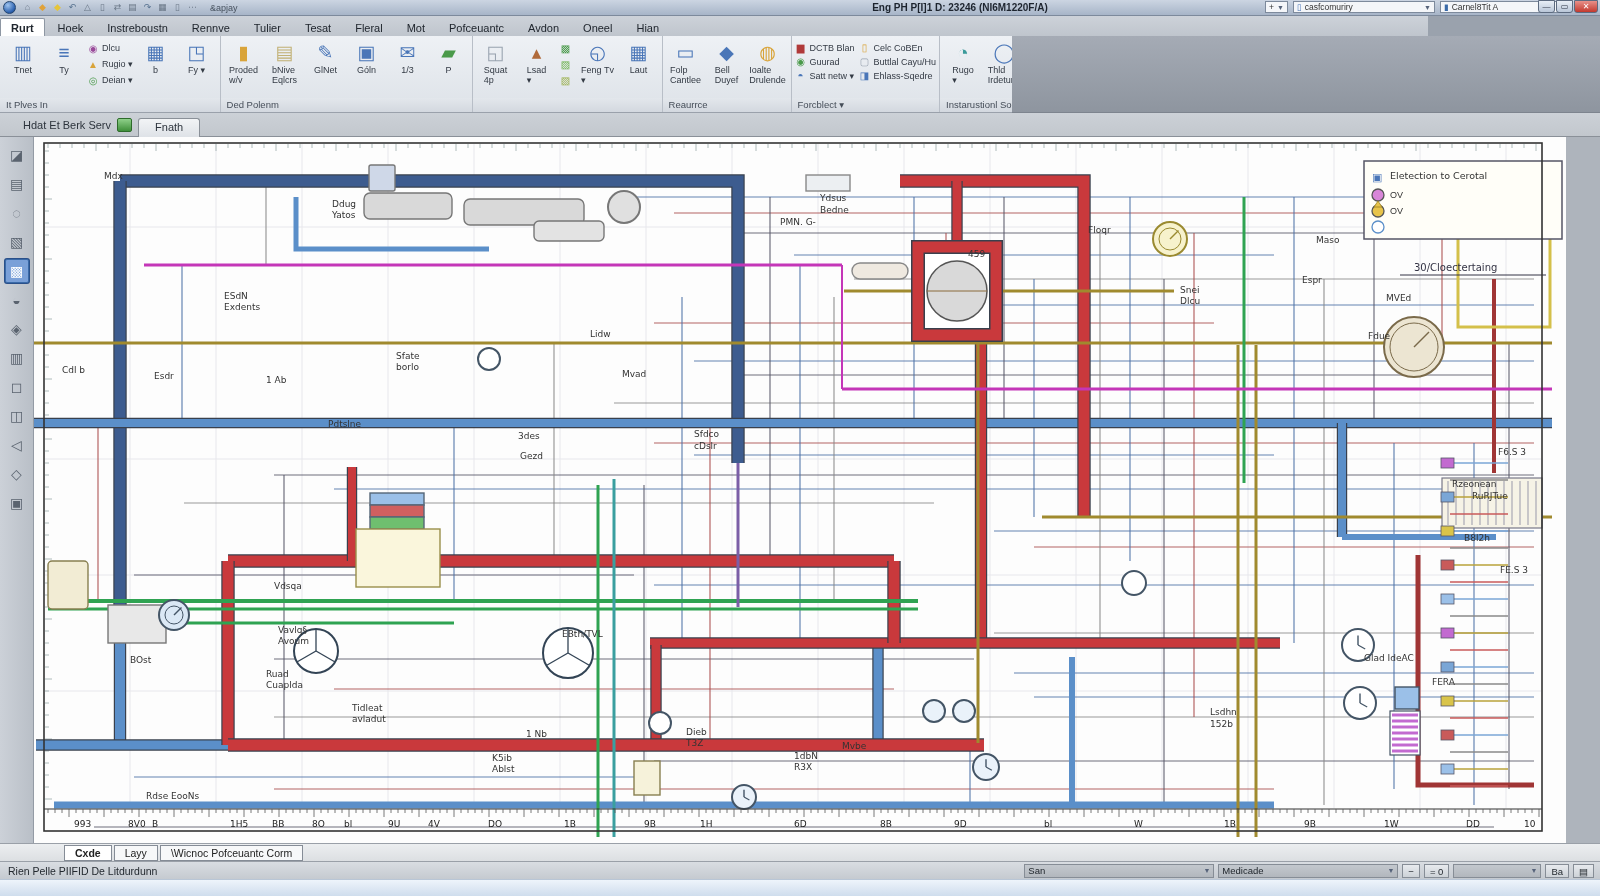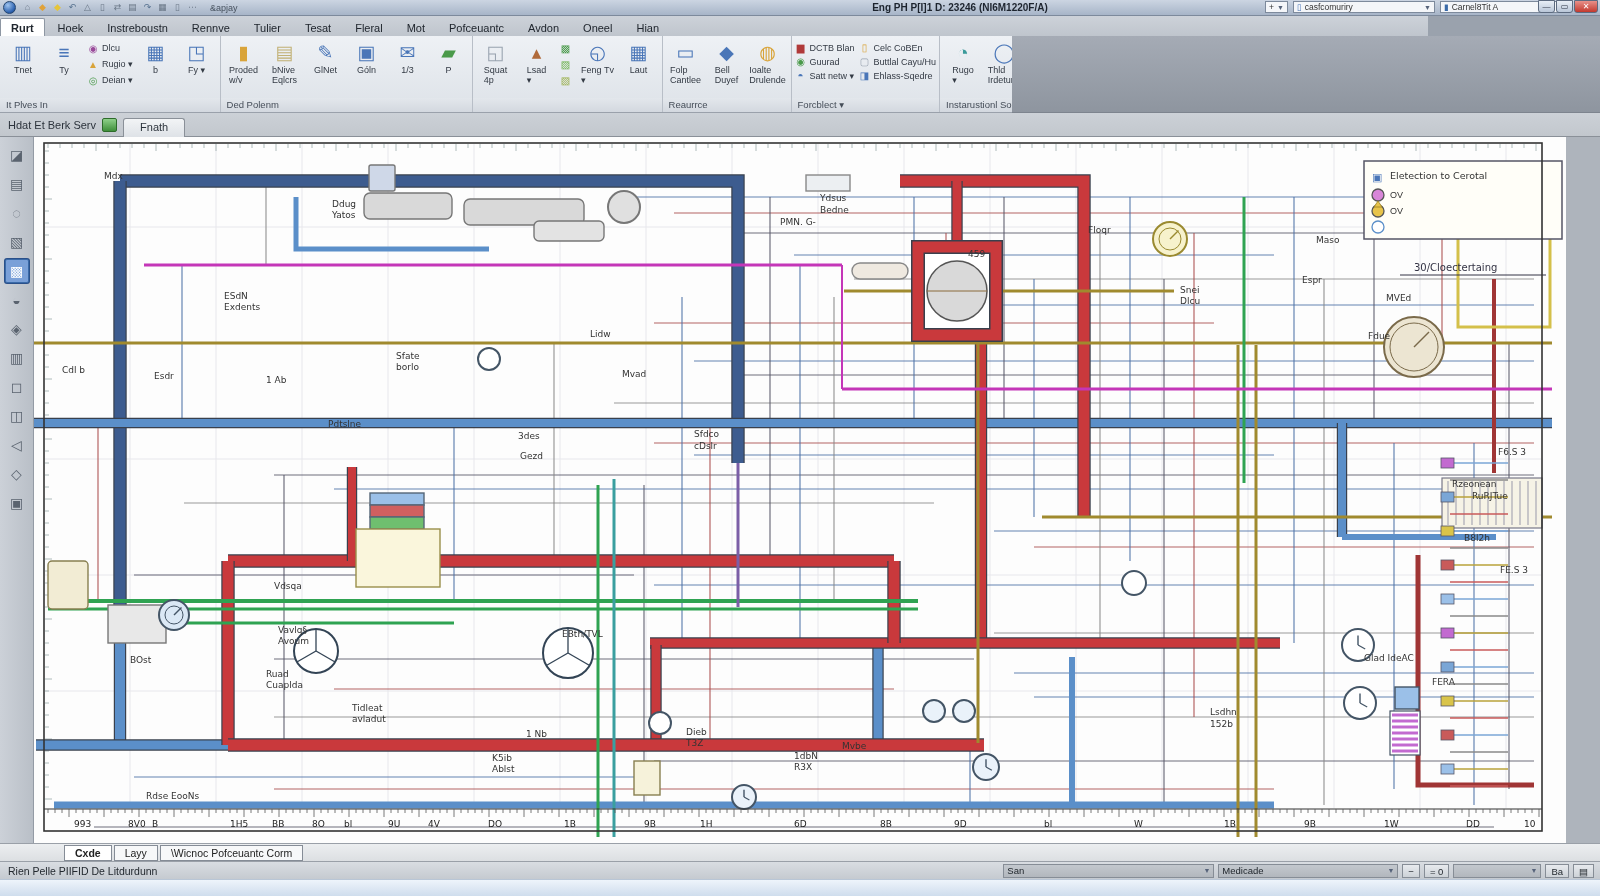--- a/index.html
+++ b/index.html
@@ -62,21 +62,21 @@
   .checkcol { display:flex; flex-direction:column; gap:3px; }
   .checkitem { display:flex; align-items:center; gap:3px; font-size:9px; color:#333a44;
     white-space:nowrap; }
   .checkitem .ico { font-size:10px; width:12px; text-align:center; }
   .dlg-launcher { font-size:8px; color:#555; margin-left:3px; }
 
   
   #filebar { position:absolute; left:0; top:113px; width:1600px; height:24px;
     background:linear-gradient(#ccd1d7,#c2c7cd); border-bottom:1px solid #8a9098;
     display:flex; align-items:center; font-size:11px; color:#2c333c; }
-  #filebar-label { margin-left:8px; white-space:nowrap; }
+  #filebar-label { margin-left:23px; white-space:nowrap; }
   #filebar-ico { width:15px; height:14px; background:linear-gradient(#8fd08a,#3f8f3a);
     border:1px solid #2d6b2a; margin:0 6px; border-radius:2px; }
   .filetab { height:20px; margin-top:6px; padding:2px 16px; background:linear-gradient(#f2f4f6,#dde1e6);
     border:1px solid #8a9098; border-bottom:none; border-radius:3px 3px 0 0; font-size:11px; }
 
   
   #palette { position:absolute; left:0; top:137px; width:34px; height:706px;
     background:linear-gradient(90deg,#ccd1d8,#b9bfc7); border-right:1px solid #949ba5;
     display:flex; flex-direction:column; align-items:center; padding-top:6px; gap:5px; }
   .tool { width:24px; height:24px; font-size:14px; line-height:23px; text-align:center;
@@ -1115,21 +1115,21 @@
 
   <div id="layoutbar">
       <div class="ltab active">Cxde</div>
       <div class="ltab">Layy</div>
       <div class="ltab">\Wicnoc Pofceuantc Corm</div>
     </div>
 
   <div id="statusbar">
     <span id="status-left">Rien Pelle PIIFID De Litdurdunn</span>
     <div id="status-right">
-      <span class="st-combo" style="width:211px;margin-left:47px;">
+      <span class="st-combo" style="width:190px;margin-left:47px;">
         <span>San</span>
           <span class="tb-caret">▼</span>
       </span>
       <span class="st-combo" style="width:180px;">
         <span>Medicade</span>
           <span class="tb-caret">▼</span>
       </span>
       <span class="st-btn">−</span>
       <span class="st-btn">= 0</span>
       <span class="st-combo" style="width:88px;">

